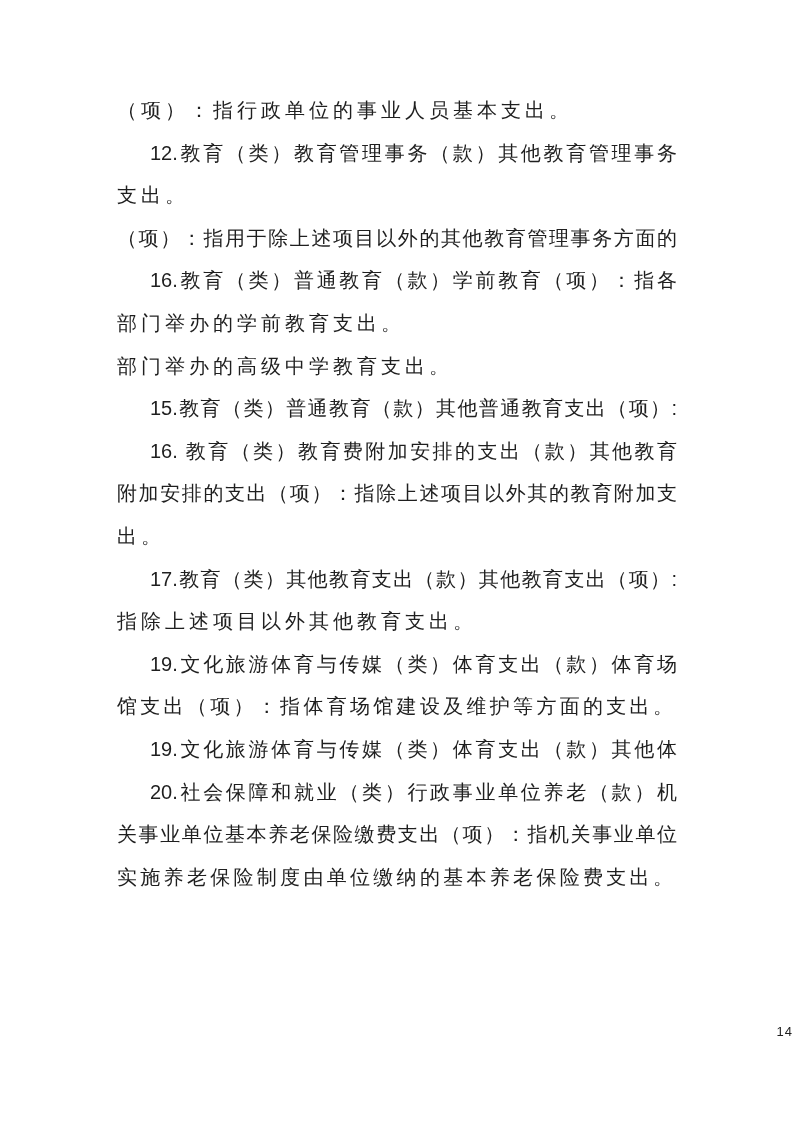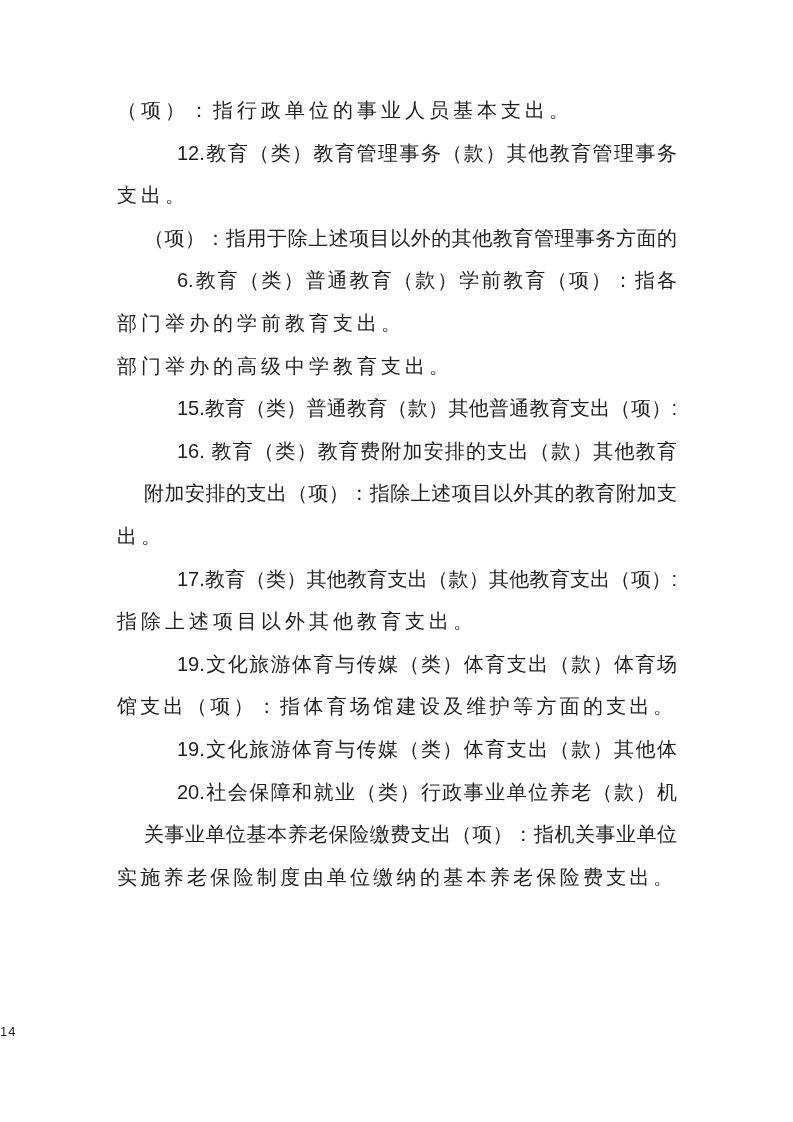--- a/index.html
+++ b/index.html
@@ -26,51 +26,51 @@
 
   .line {
     height: 42.6px;
     line-height: 42.6px;
     font-size: 20px;
     text-align: justify;
     white-space: normal;
   }
 
   
-  .line.stretch { text-align-last: justify; margin-left: 27px; }
+  .line.stretch { text-align-last: justify; }
 
   
   .line.indent { padding-left: 33px; }
 
   .page-number {
     position: absolute;
     top: 1022px;
     left: 0;
     width: 100%;
-    text-align: left;
+    text-align: right;
     font-size: 13px;
     line-height: 20px;
     letter-spacing: 1px;
   }
 </style>
 </head>
 <body>
 
 <div class="page">
   <div class="body-block">
       <div class="para">
         <div class="line" style="letter-spacing: 4px;">（项）：指行政单位的事业人员基本支出。</div>
       </div>
       <div class="para">
         <div class="line stretch indent">12.教育（类）教育管理事务（款）其他教育管理事务</div>
         <div class="line" style="letter-spacing: 4px;">支出。</div>
         <div class="line stretch">（项）：指用于除上述项目以外的其他教育管理事务方面的</div>
       </div>
       <div class="para">
-        <div class="line stretch indent">6.教育（类）普通教育（款）学前教育（项）：指各</div>
+        <div class="line stretch indent">16.教育（类）普通教育（款）学前教育（项）：指各</div>
         <div class="line" style="letter-spacing: 4px;">部门举办的学前教育支出。</div>
       </div>
       <div class="para">
         <div class="line" style="letter-spacing: 4px;">部门举办的高级中学教育支出。</div>
       </div>
       <div class="para">
         <div class="line stretch indent">15.教育（类）普通教育（款）其他普通教育支出（项）:</div>
       </div>
       <div class="para">
         <div class="line stretch indent">16. 教育（类）教育费附加安排的支出（款）其他教育</div>

